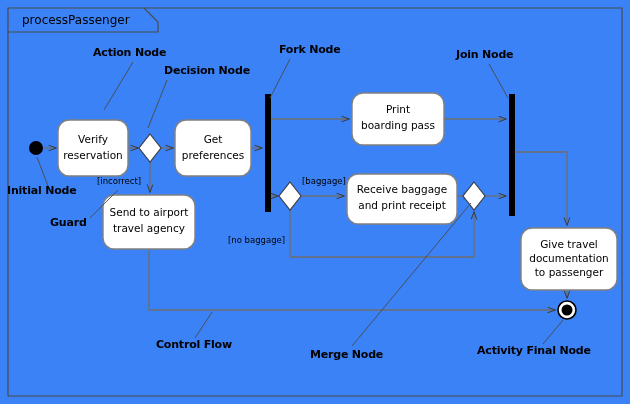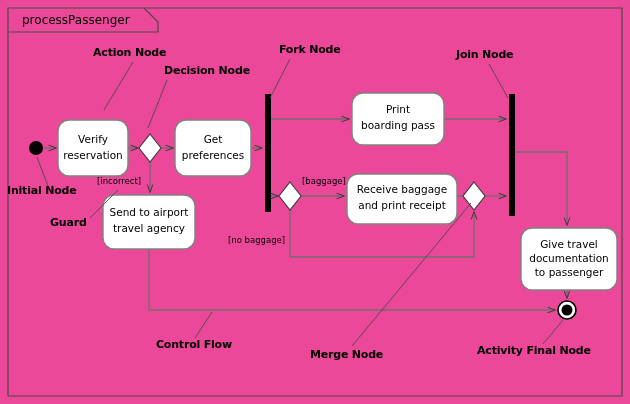--- a/index.html
+++ b/index.html
@@ -4,21 +4,21 @@
 <style>
   html, body {
     margin: 0;
     padding: 0;
     background: #ffffff;
   }
   #canvas-wrap {
     position: relative;
     width: 630px;
     height: 404px;
-    background: #ec4899;
+    background: #3b82f6;
     font-family: "DejaVu Sans", sans-serif;
     overflow: hidden;
   }
   svg#diagram {
     position: absolute;
     left: 0;
     top: 0;
     width: 630px;
     height: 404px;
     display: block;

